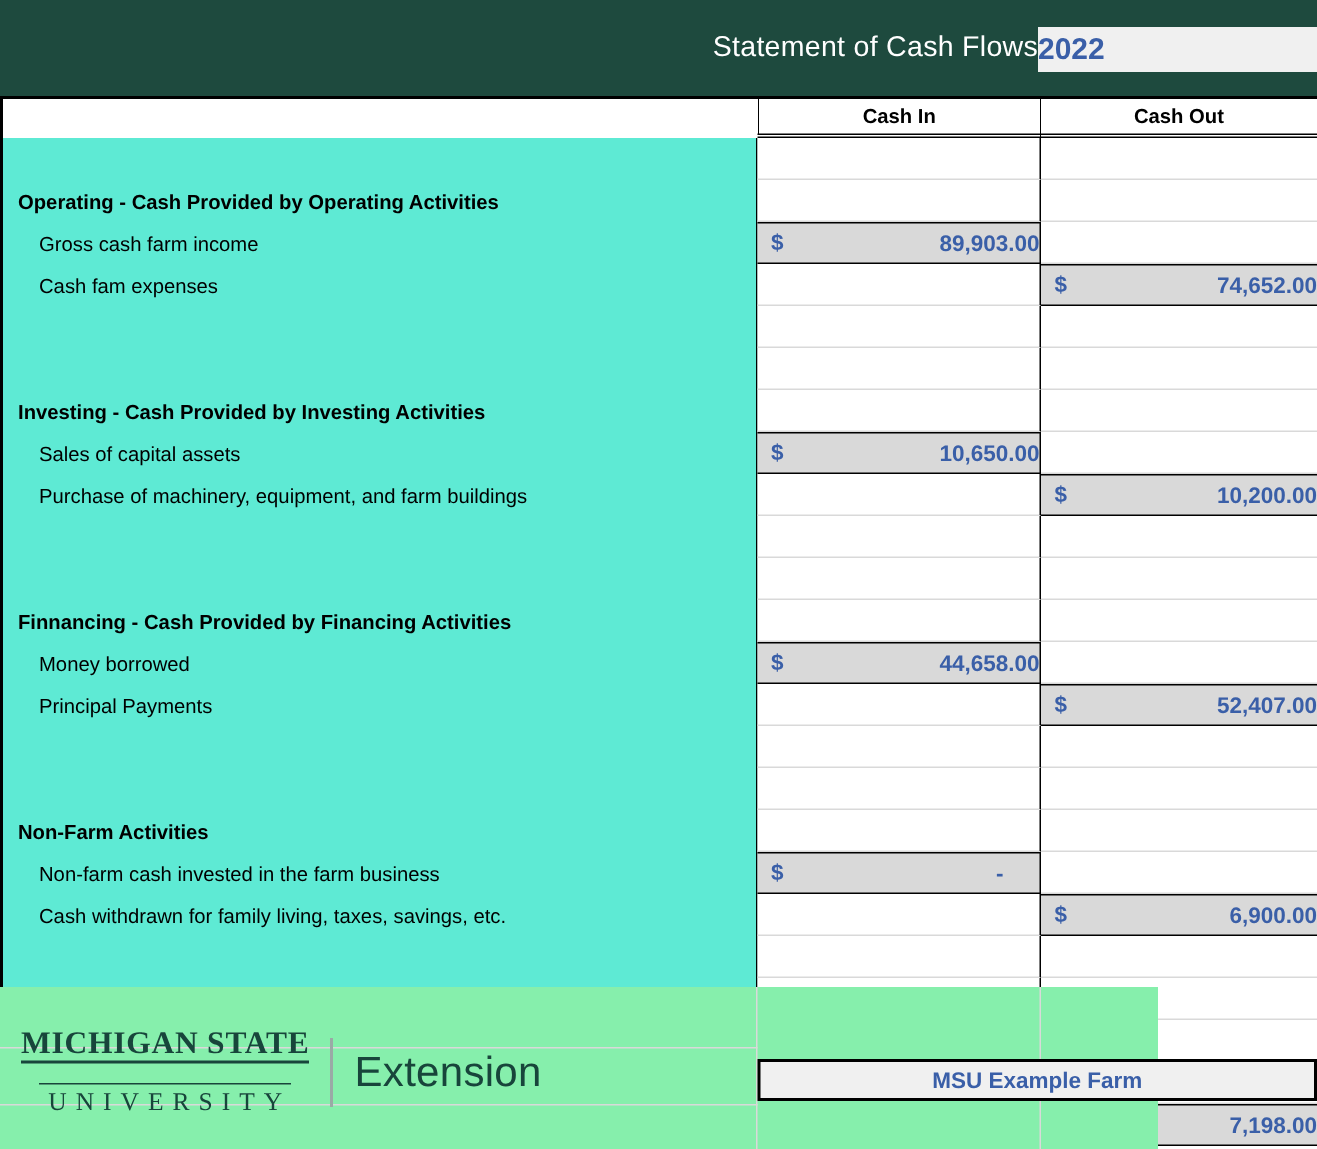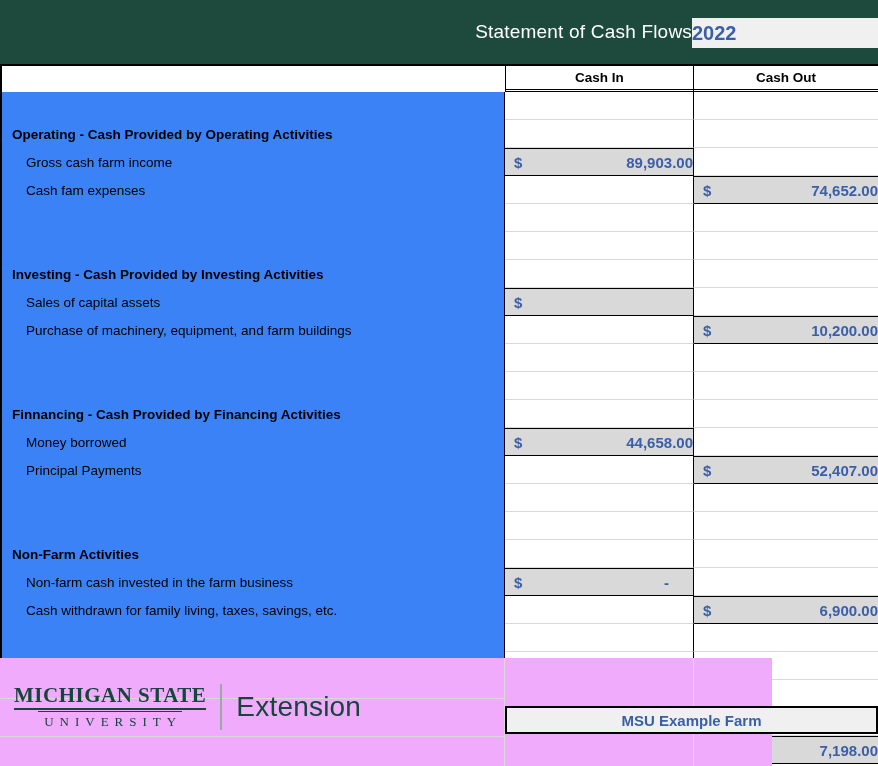--- a/index.html
+++ b/index.html
@@ -46,21 +46,21 @@
     display:flex;
     box-sizing:border-box;
   }
   .c-label{
     width:505px;flex:0 0 505px;
     box-sizing:border-box;
     border-right:1px solid #000;
     display:flex;align-items:center;
     padding-left:12px;
     font-size:13.5px;color:#000;
-    background:#3b82f6;
+    background:#5eead4;
     white-space:nowrap;
   }
   .c-label.indent{padding-left:26px;}
   .c-label.section{font-weight:bold;font-size:13.5px;}
 
   .c-in,.c-out{
     box-sizing:border-box;
     display:flex;align-items:center;
     position:relative;
     background:#fff;
@@ -109,21 +109,21 @@
     position:absolute;left:0;top:66px;width:878px;height:592px;
     border-left:2px solid #000;border-right:0;
     box-sizing:border-box;
     pointer-events:none;
   }
 
   
   .footer{
     position:absolute;left:0;top:658px;width:772px;height:108px;
     box-sizing:border-box;
-    background:#f0abfc;
+    background:#86efac;
   }
   .f-vline{
     position:absolute;top:0;width:1px;height:108px;background:#d9d9d9;
   }
   .f-hline{
     position:absolute;left:0;width:878px;height:1px;background:#d9d9d9;
   }
   .logo{
     position:absolute;left:14px;top:26px;
     display:flex;align-items:center;
@@ -134,24 +134,24 @@
   }
   .logo-msu .l1{
     font-family:"Liberation Serif", serif;
     font-size:21px;font-weight:bold;letter-spacing:.5px;
     line-height:1.05;
     border-bottom:2px solid #18453b;
     padding-bottom:1px;
   }
   .logo-msu .l2{
     font-family:"Liberation Serif", serif;
-    font-size:13px;letter-spacing:6px;
+    font-size:17px;letter-spacing:6px;
     padding-top:2px;padding-left:6px;
     border-top:1px solid #18453b;
-    margin-top:1px;
+    margin-top:13px;
   }
   .logo-div{
     width:2px;height:46px;background:#9aaaa6;margin:0 14px;
   }
   .logo-ext{
     color:#18453b;font-size:28px;letter-spacing:.2px;
   }
 
   .farm-box{
     position:absolute;left:505px;top:706px;width:373px;height:28px;
@@ -223,20 +223,21 @@
         </div>
         <div class="row">
           <div class="c-label section">Investing - Cash Provided by Investing Activities</div>
           <div class="c-in"></div>
           <div class="c-out"></div>
         </div>
         <div class="row">
           <div class="c-label indent">Sales of capital assets</div>
           <div class="c-in money">
             <span class="dollar">$</span>
+            <span class="amt">10,650.00</span>
           </div>
           <div class="c-out"></div>
         </div>
         <div class="row">
           <div class="c-label indent">Purchase of machinery, equipment, and farm buildings</div>
           <div class="c-in"></div>
           <div class="c-out money">
             <span class="dollar">$</span>
             <span class="amt">10,200.00</span>
           </div>

